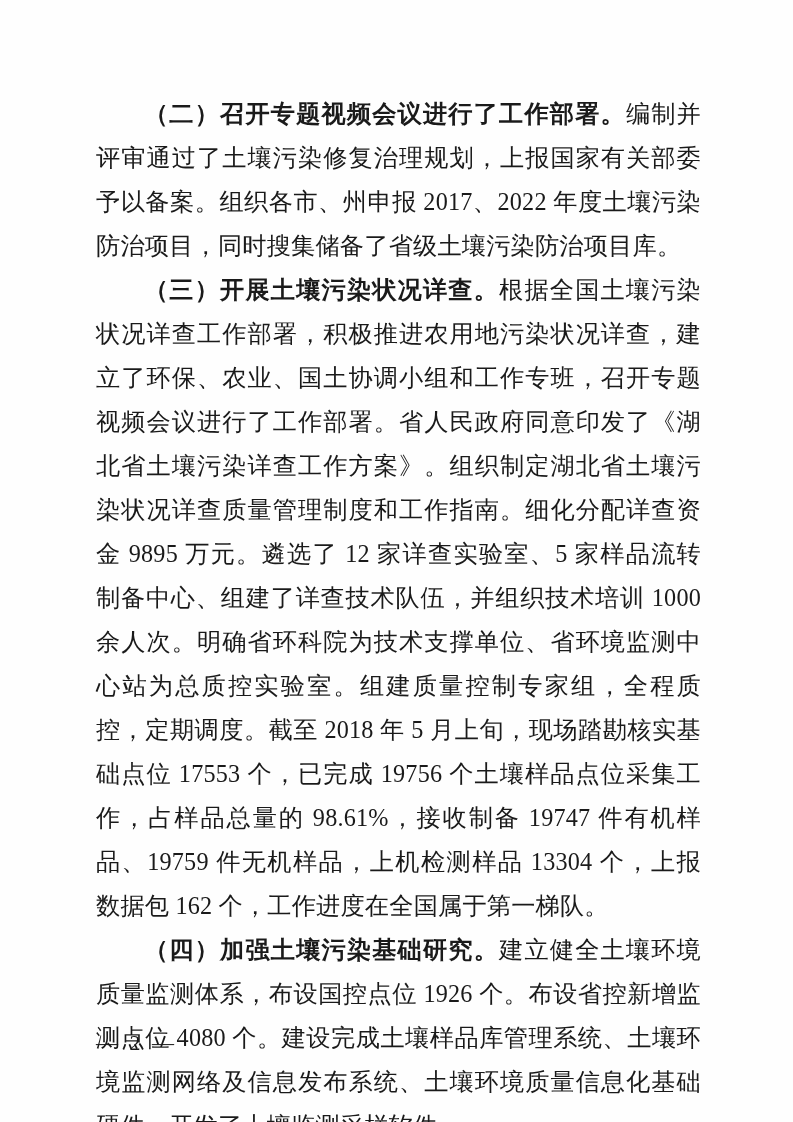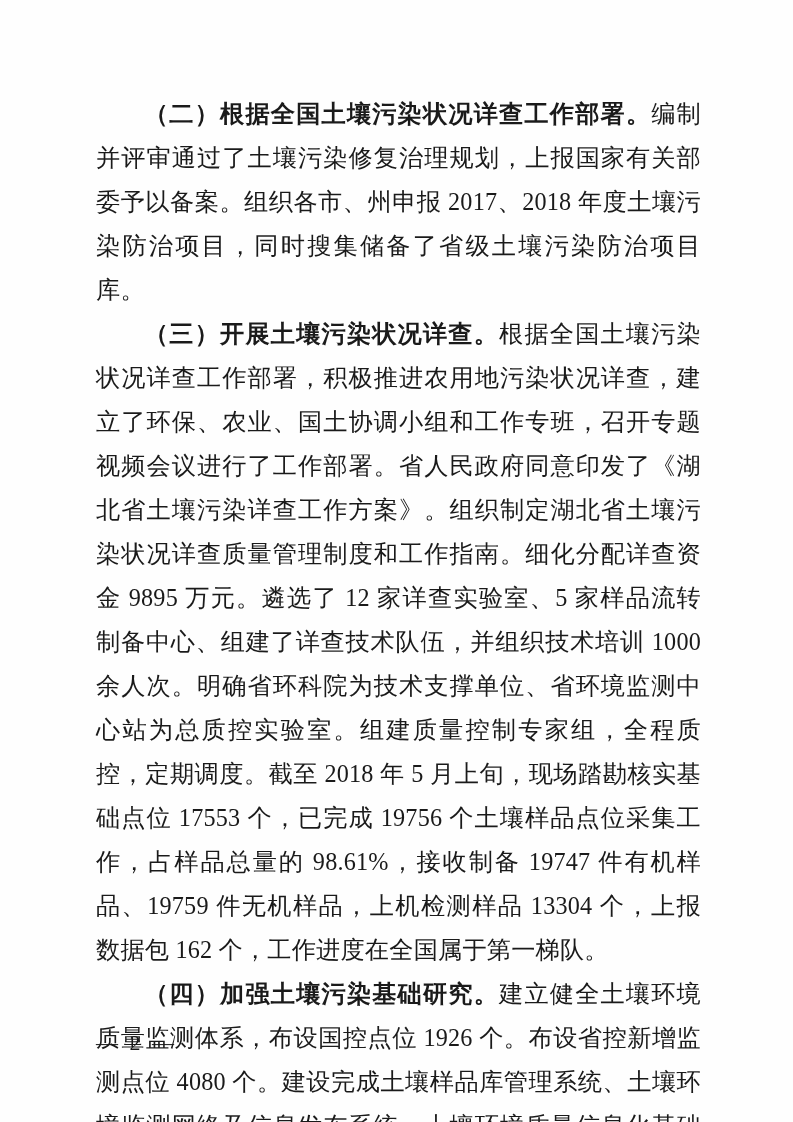--- a/index.html
+++ b/index.html
@@ -64,21 +64,21 @@
   }
 </style>
 </head>
 <body>
 
 <div class="page">
   <div class="content">
 
 
     <p class="para indent">
-      <span class="bold">（二）根据全国土壤污染状况详查工作部署。</span><span>编制并评审通过了土壤污染修复治理规划，上报国家有关部委予以备案。组织各市、州申报 2017、2018 年度土壤污染防治项目，同时搜集储备了省级土壤污染防治项目库。</span>
+      <span class="bold">（二）召开专题视频会议进行了工作部署。</span><span>编制并评审通过了土壤污染修复治理规划，上报国家有关部委予以备案。组织各市、州申报 2017、2022 年度土壤污染防治项目，同时搜集储备了省级土壤污染防治项目库。</span>
     </p>
 
     <p class="para indent">
       <span class="bold">（三）开展土壤污染状况详查。</span><span>根据全国土壤污染状况详查工作部署，积极推进农用地污染状况详查，建立了环保、农业、国土协调小组和工作专班，召开专题视频会议进行了工作部署。省人民政府同意印发了《湖北省土壤污染详查工作方案》。组织制定湖北省土壤污染状况详查质量管理制度和工作指南。细化分配详查资金 9895 万元。遴选了 12 家详查实验室、5 家样品流转制备中心、组建了详查技术队伍，并组织技术培训 1000 余人次。明确省环科院为技术支撑单位、省环境监测中心站为总质控实验室。组建质量控制专家组，全程质控，定期调度。截至 2018 年 5 月上旬，现场踏勘核实基础点位 17553 个，已完成 19756 个土壤样品点位采集工作，占样品总量的 98.61%，接收制备 19747 件有机样品、19759 件无机样品，上机检测样品 13304 个，上报数据包 162 个，工作进度在全国属于第一梯队。</span>
     </p>
 
     <p class="para indent">
       <span class="bold">（四）加强土壤污染基础研究。</span><span>建立健全土壤环境质量监测体系，布设国控点位 1926 个。布设省控新增监测点位 4080 个。建设完成土壤样品库管理系统、土壤环境监测网络及信息发布系统、土壤环境质量信息化基础硬件，开发了土壤监测采样软件，</span>
     </p>
 

